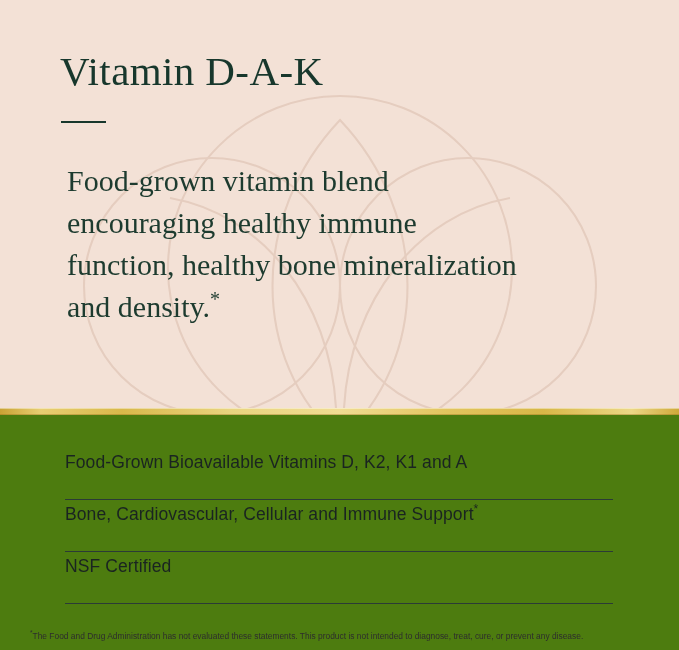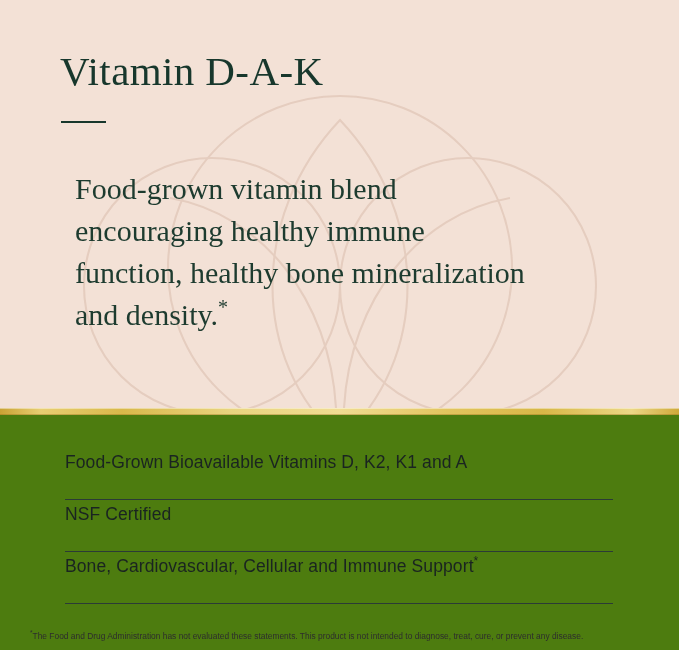--- a/index.html
+++ b/index.html
@@ -66,21 +66,21 @@
     top: 121px;
     width: 45px;
     height: 2px;
     background: #17372c;
   }
   .hero-subtitle {
     position: absolute;
     left: 59px;
     top: 152px;
     width: 460px;
-    margin: 16px;
+    margin: 8px;
     font-family: "Liberation Serif", "DejaVu Serif", serif;
     font-size: 30px;
     font-weight: 400;
     line-height: 1.4;
     color: #1d3b2f;
   }
   .hero-subtitle .asterisk {
     font-size: 20px;
     vertical-align: super;
     line-height: 0;
@@ -198,25 +198,25 @@
   <div class="gold-band"></div>
 
   <div class="features">
     <ul class="feature-list">
 
       <li class="feature-item">
         <span class="feature-text"><span>Food-Grown Bioavailable Vitamins D, K2, K1 and A</span><span class="asterisk"></span></span>
       </li>
 
       <li class="feature-item">
+        <span class="feature-text"><span>Bone, Cardiovascular, Cellular and Immune Support</span><span class="asterisk">*</span></span>
+      </li>
+
+      <li class="feature-item">
         <span class="feature-text"><span>NSF Certified</span><span class="asterisk"></span></span>
       </li>
 
-      <li class="feature-item">
-        <span class="feature-text"><span>Bone, Cardiovascular, Cellular and Immune Support</span><span class="asterisk">*</span></span>
-      </li>
-
     </ul>
   </div>
 
   <p class="footnote"><span class="asterisk">*</span><span>The Food and Drug Administration has not evaluated these statements. This product is not intended to diagnose, treat, cure, or prevent any disease.</span></p>
 
 </div>
 
 </body></html>

